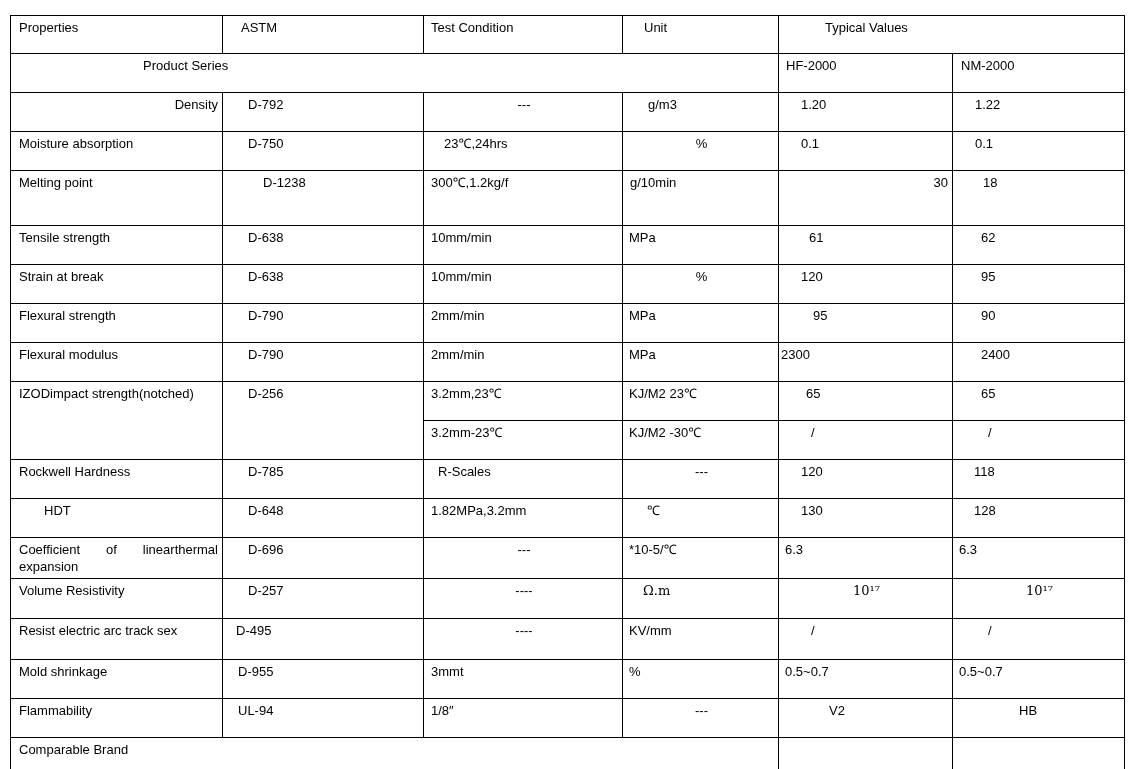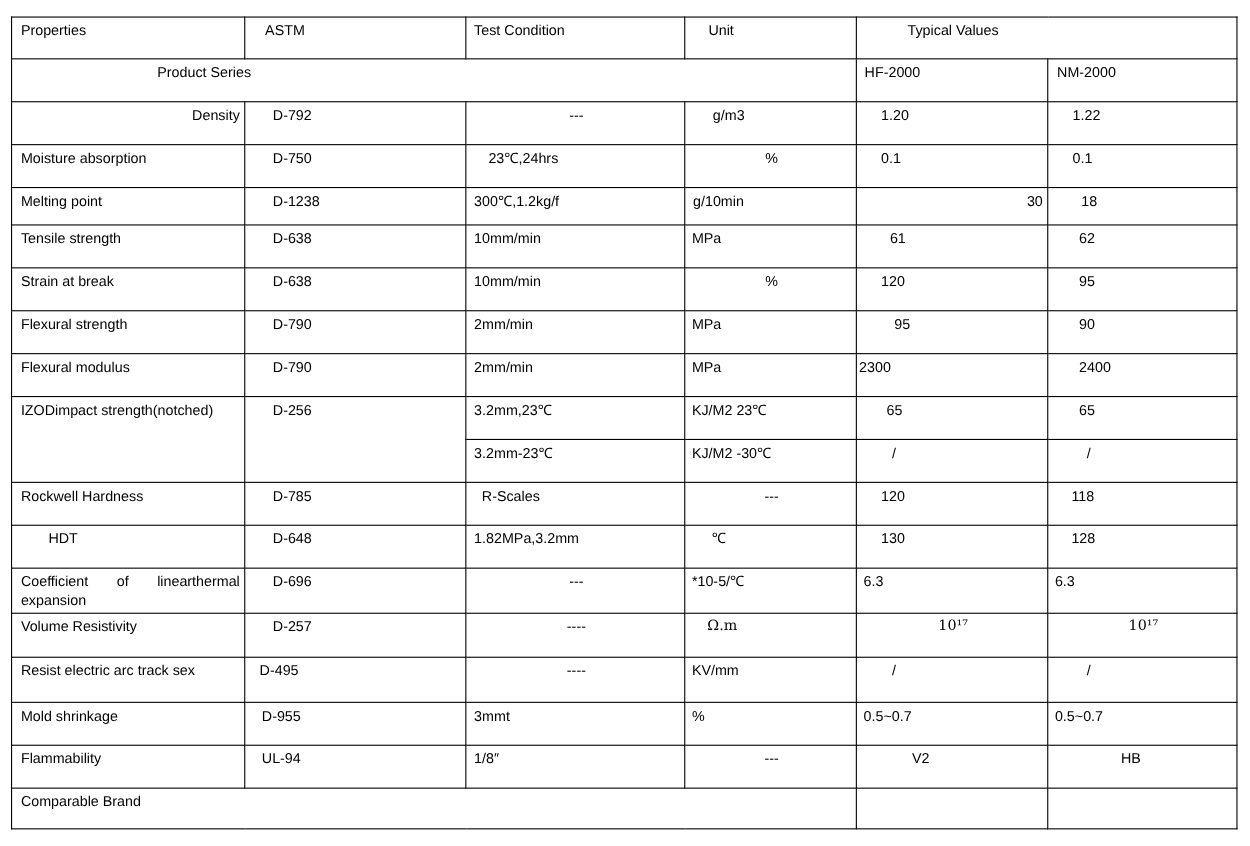--- a/index.html
+++ b/index.html
@@ -75,23 +75,23 @@
           <td style="padding-left: 22px;">1.22</td>
         </tr>
         <tr style="height: 39px;">
           <td style="padding-left: 8px;">Moisture absorption</td>
           <td style="padding-left: 25px;">D-750</td>
           <td class="lg" style="padding-left: 20px;">23℃,24hrs</td>
           <td class="c">%</td>
           <td style="padding-left: 22px;">0.1</td>
           <td style="padding-left: 22px;">0.1</td>
         </tr>
-        <tr style="height: 34px;">
+        <tr style="height: 55px;">
           <td style="padding-left: 8px;">Melting point</td>
-          <td style="padding-left: 25px;">D-1238</td>
+          <td style="padding-left: 40px;">D-1238</td>
           <td style="padding-left: 7px;">300℃,1.2kg/f</td>
           <td style="padding-left: 7px;">g/10min</td>
           <td style="padding-left: 12px; text-align: right;">30</td>
           <td style="padding-left: 30px;">18</td>
         </tr>
         <tr style="height: 39px;">
           <td style="padding-left: 8px;">Tensile strength</td>
           <td style="padding-left: 25px;">D-638</td>
           <td style="padding-left: 7px;">10mm/min</td>
           <td style="padding-left: 6px;">MPa</td>

